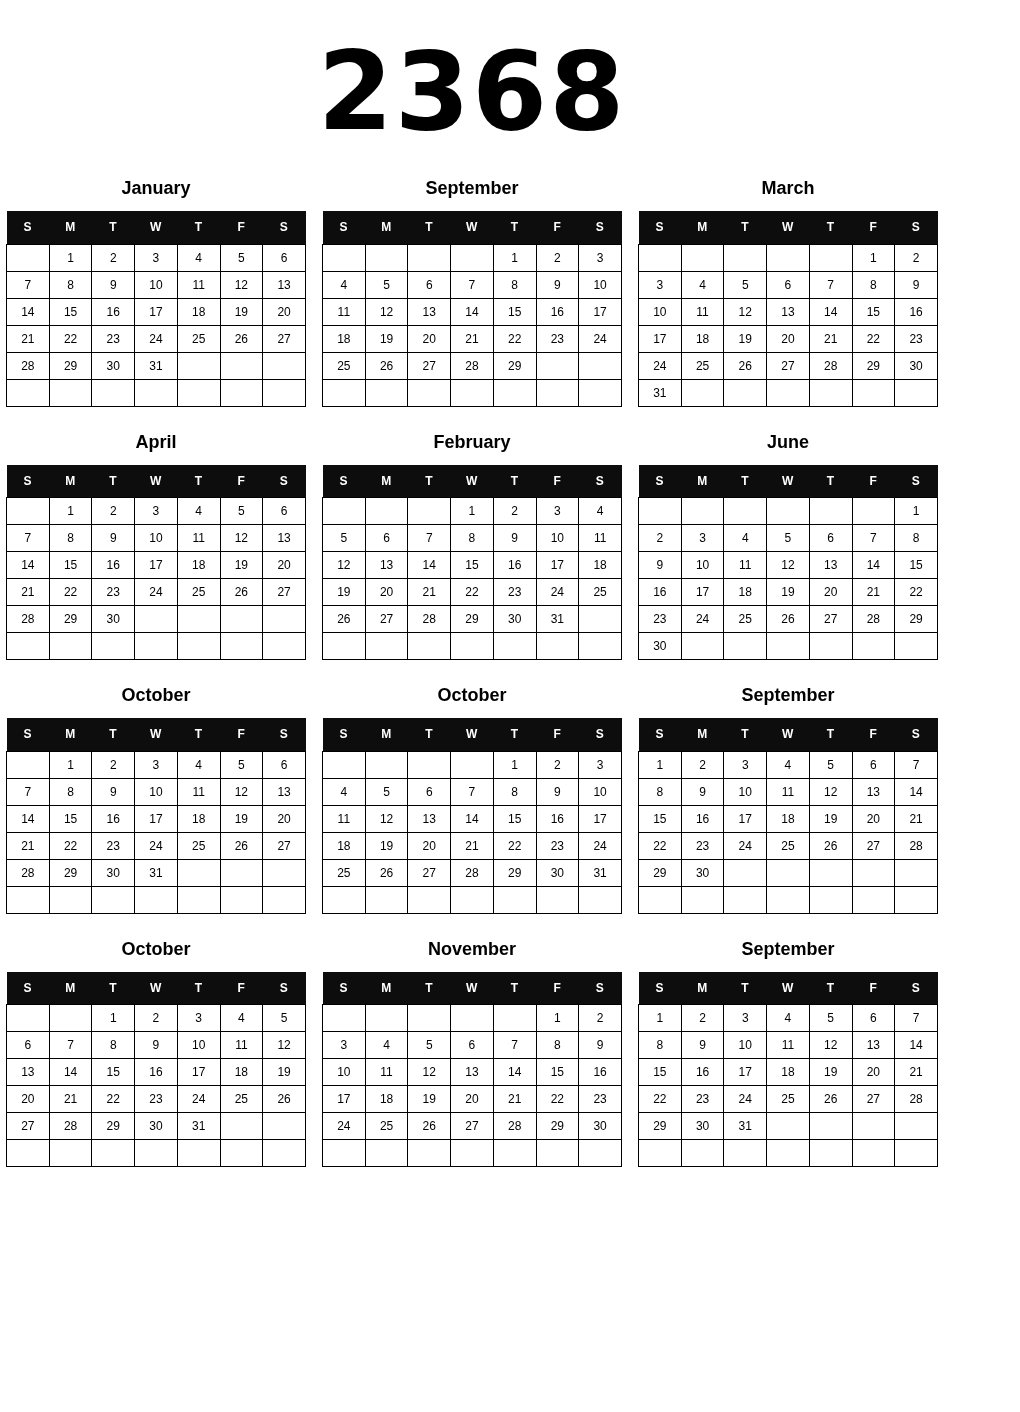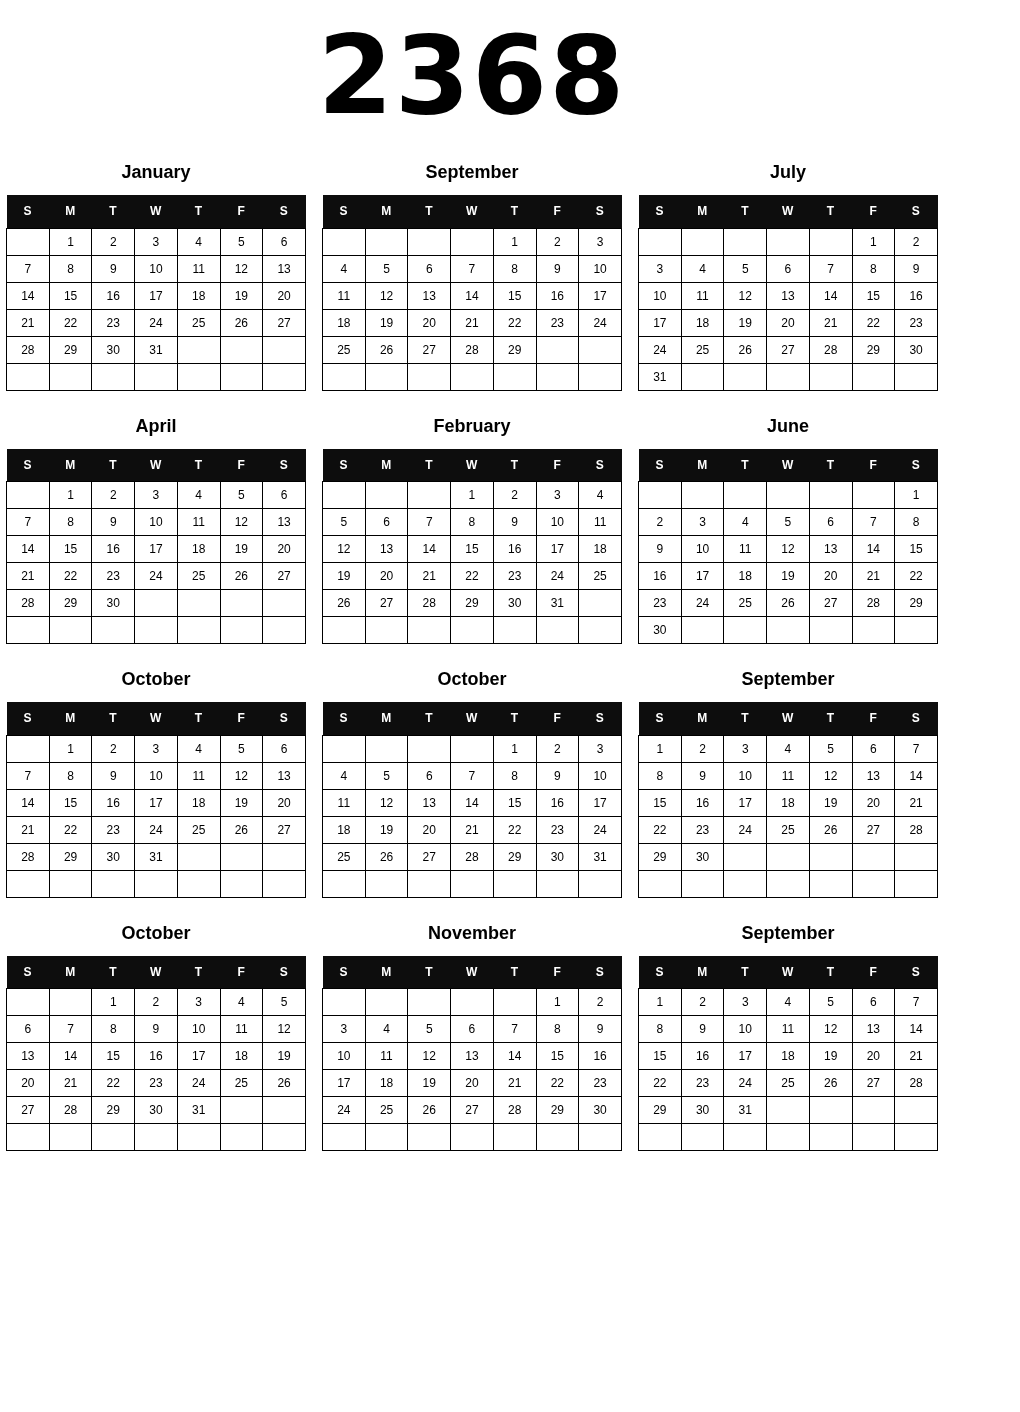--- a/index.html
+++ b/index.html
@@ -12,21 +12,21 @@
     width: 1020px;
     height: 1412px;
     font-family: "Liberation Sans", sans-serif;
     color: #000000;
     position: relative;
     overflow: hidden;
   }
   .page {
     width: 944px;
     height: 1412px;
-    padding: 0;
+    padding: 16px;
     position: relative;
   }
   .year-title {
     text-align: center;
     font-size: 108px;
     font-weight: bold;
     letter-spacing: 2px;
     line-height: 1;
     margin: 0;
     padding-top: 22px;
@@ -226,21 +226,21 @@
               <td class="empty"></td>
               <td class="empty"></td>
               <td class="empty"></td>
               <td class="empty"></td>
               <td class="empty"></td>
             </tr>
           </tbody>
         </table>
       </div>
       <div class="month">
-        <div class="month-name">July</div>
+        <div class="month-name">March</div>
         <table class="cal">
           <thead>
             <tr>
               <th>S</th>
               <th>M</th>
               <th>T</th>
               <th>W</th>
               <th>T</th>
               <th>F</th>
               <th>S</th>

